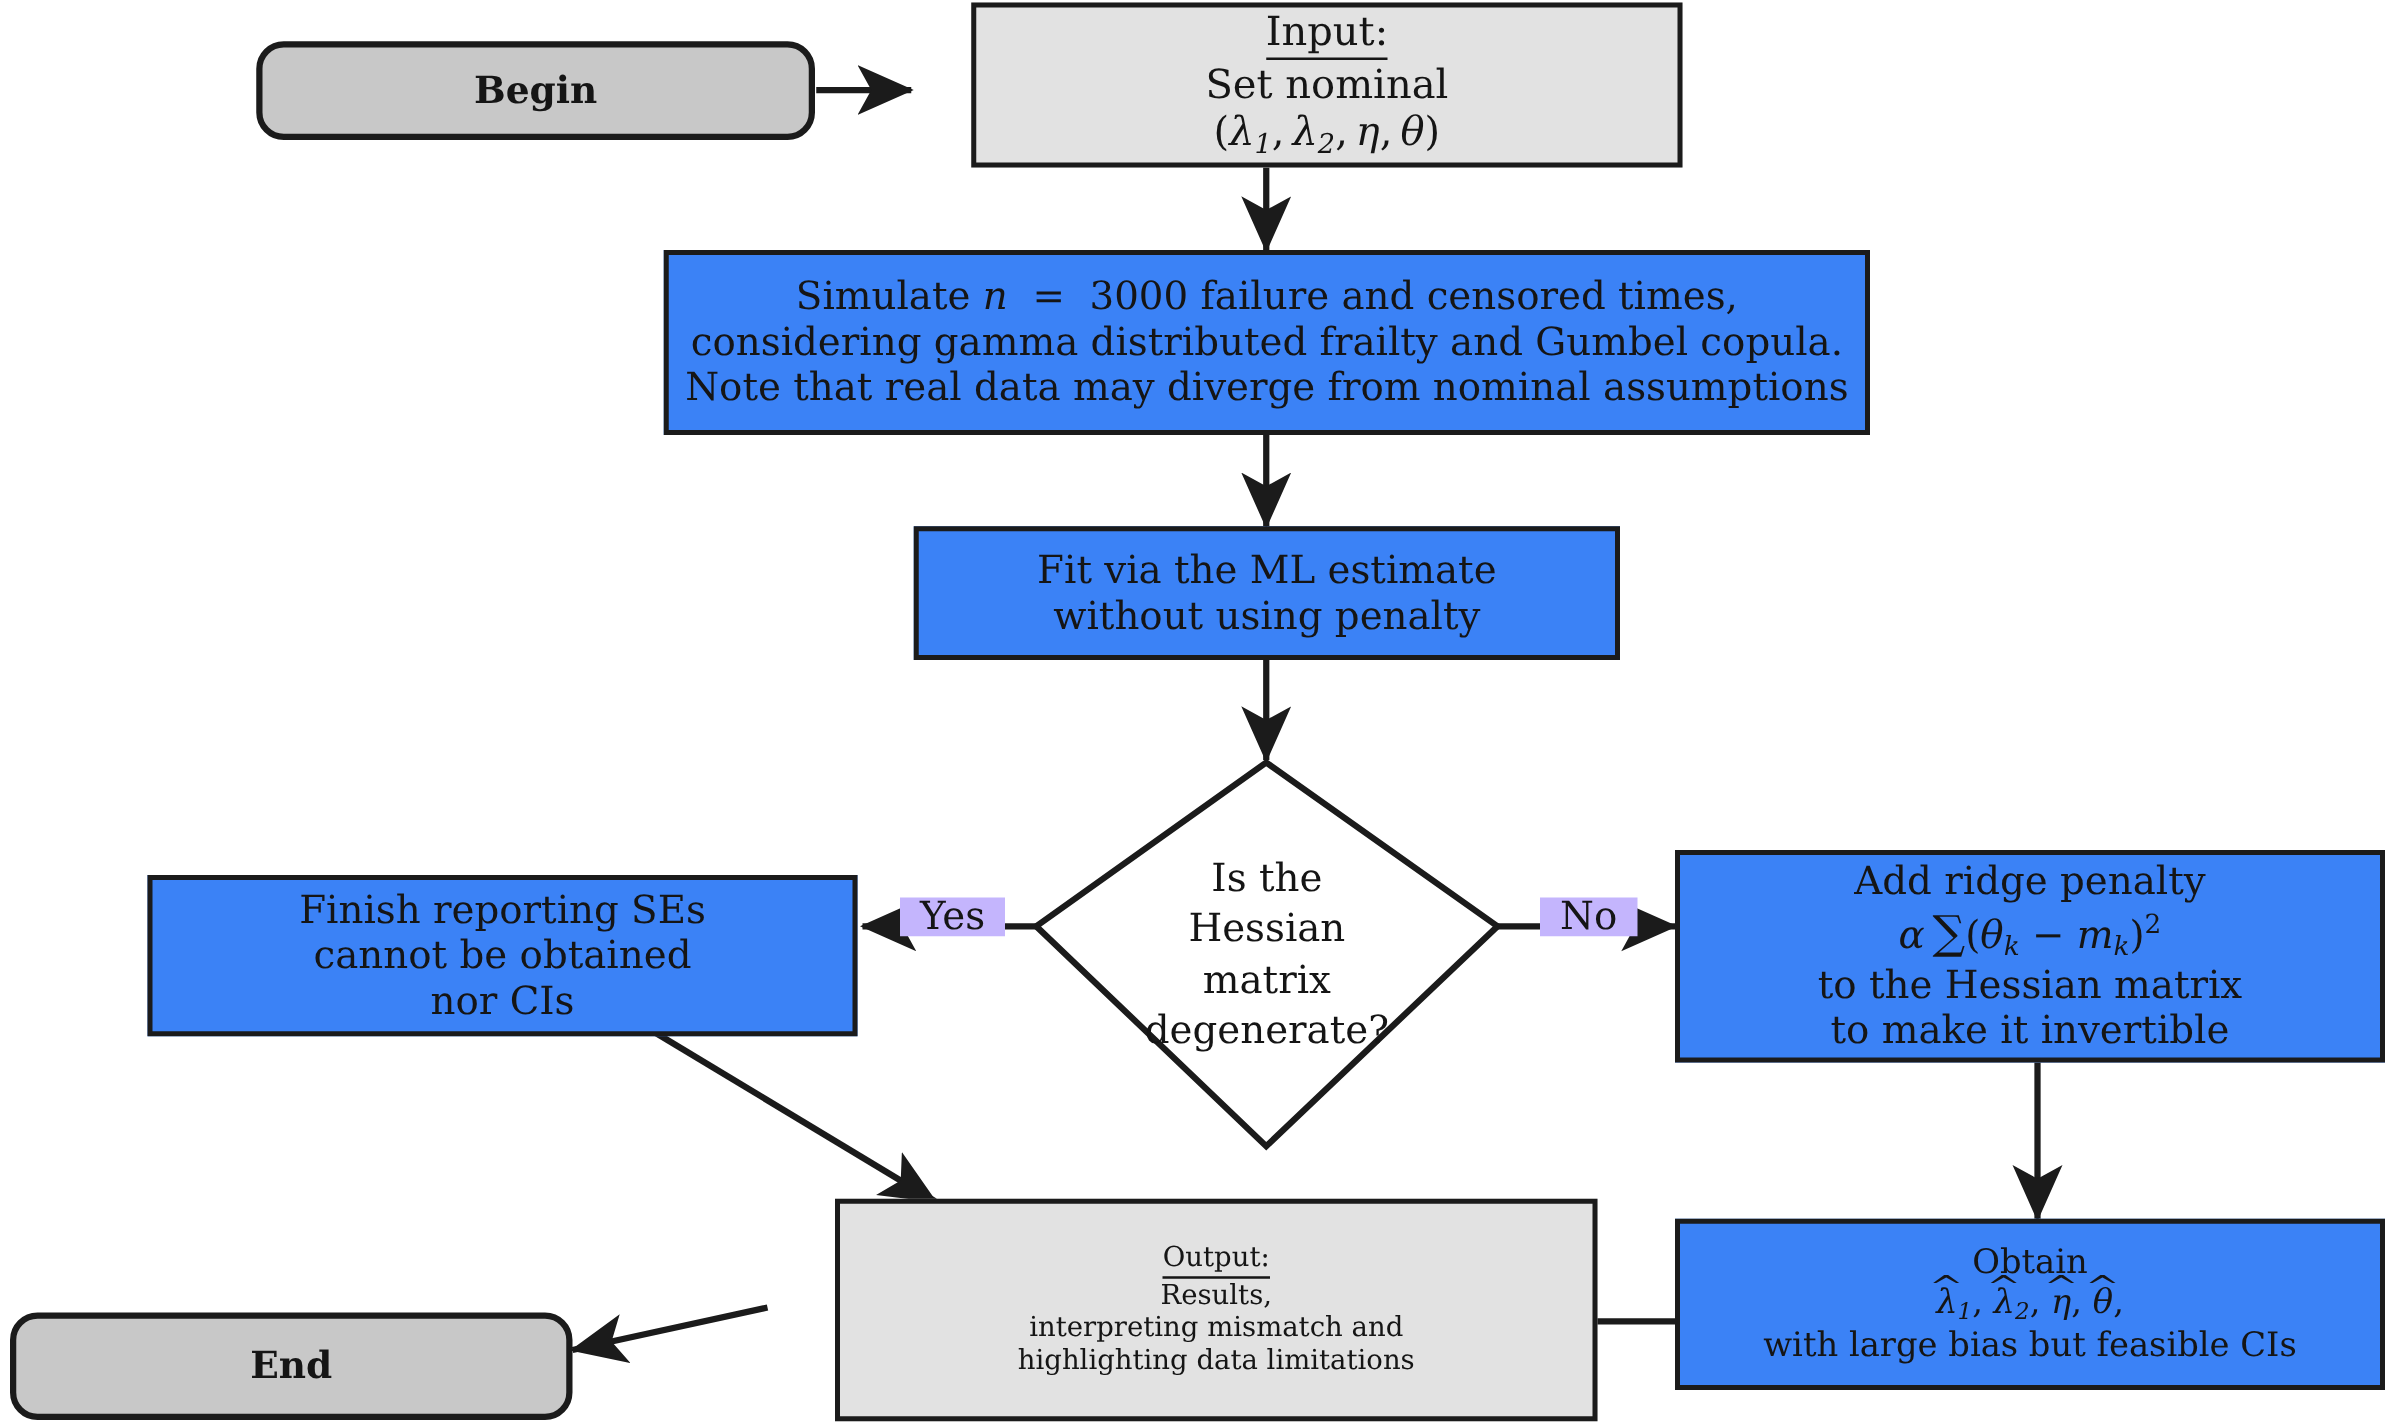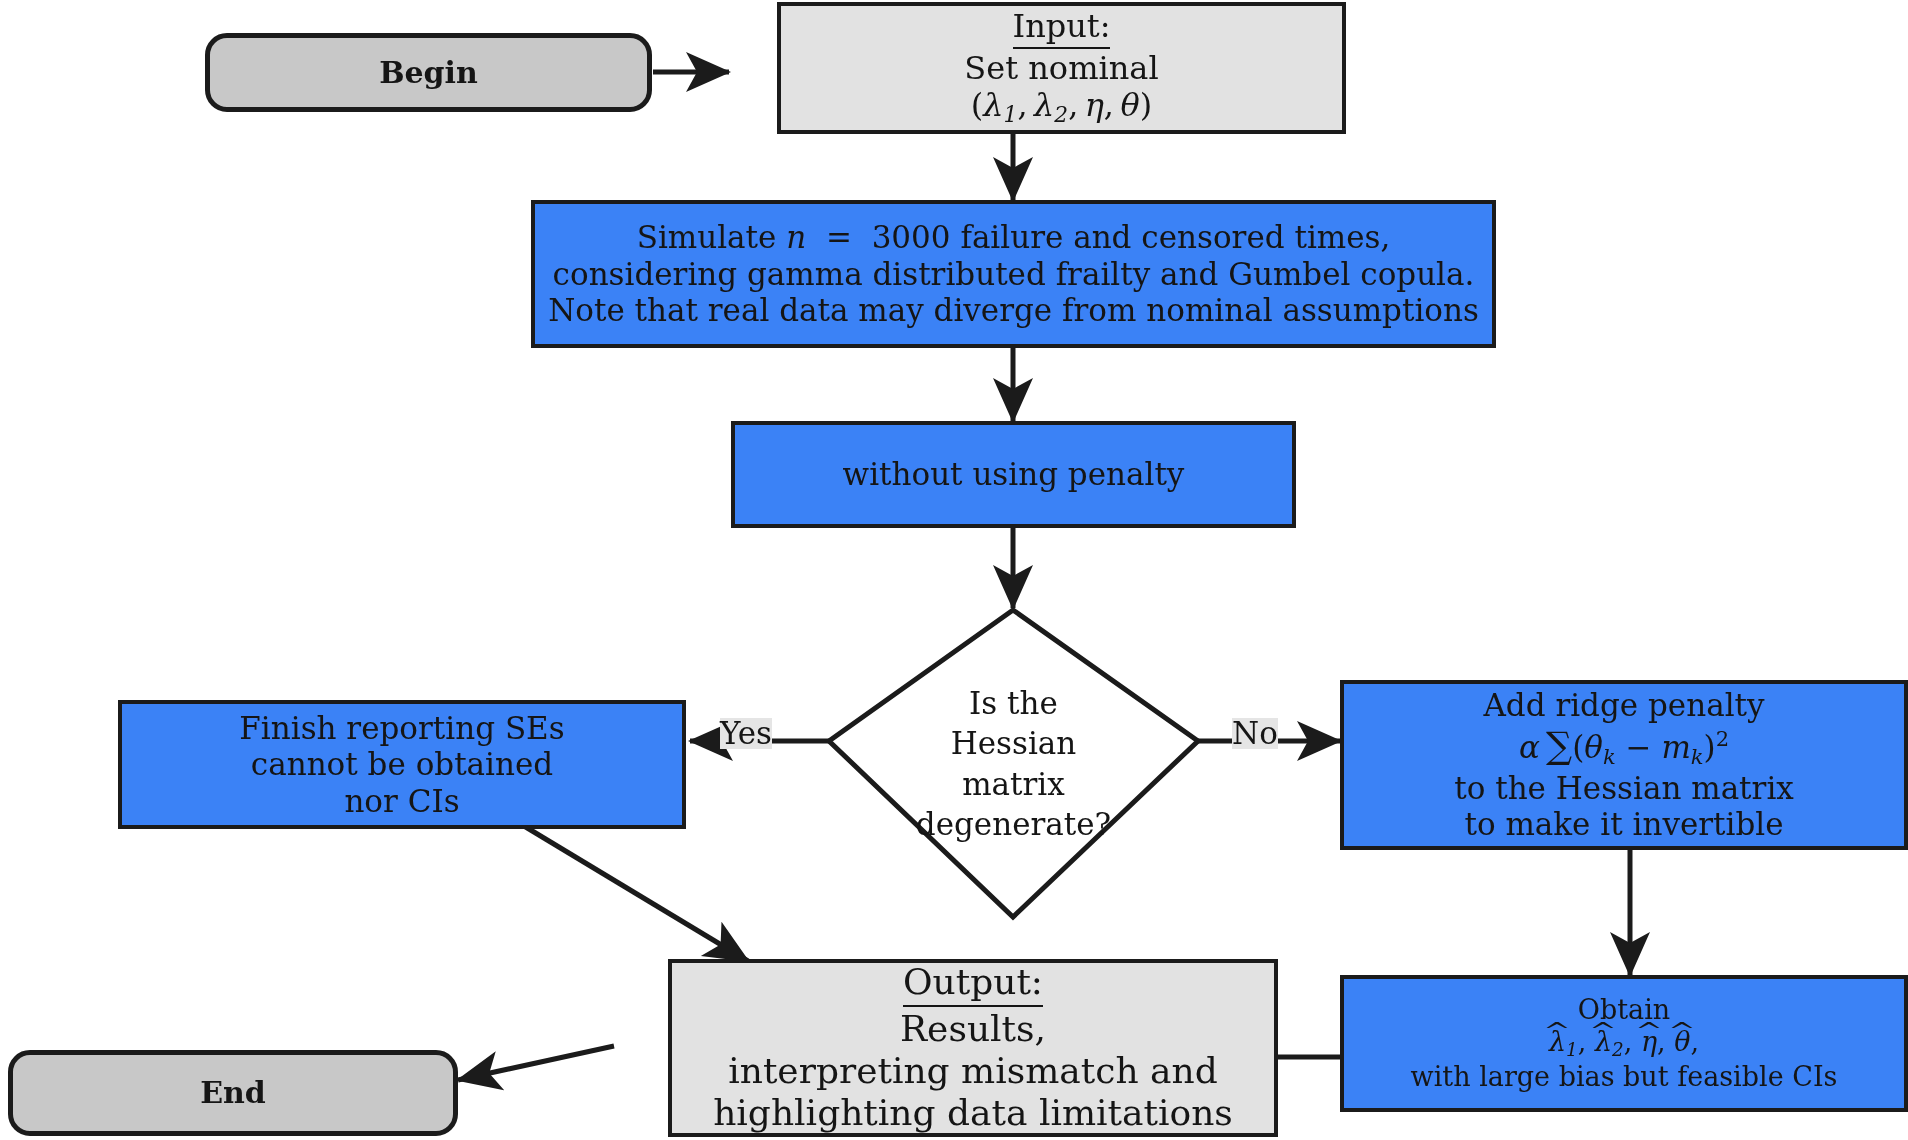--- a/index.html
+++ b/index.html
@@ -57,22 +57,22 @@
   .diamond-label {
     position: relative;
     text-align: center;
     line-height: 1.3;
     color: #151515;
     z-index: 2;
   }
   .edge-label {
     position: absolute;
     color: #151515;
-    background: #e5e5e5;
-    padding: 0 0;
+    background: #c4b5fd;
+    padding: 0 16px;
     line-height: 1;
   }
   .uline {
     display: inline-block;
     border-bottom: 2.5px solid #151515;
     padding-bottom: 1px;
   }
   .ital { font-style: italic; }
   .sub { font-size: 0.68em; vertical-align: -0.28em; }
   .sup { font-size: 0.68em; vertical-align: 0.55em; }
@@ -142,20 +142,21 @@
       <span class="ital">n</span>
       &nbsp;<span>=</span>&nbsp;
       <span>3000</span>
       <span>failure and censored times,</span>
     </div>
     <div>considering gamma distributed frailty and Gumbel copula.</div>
     <div>Note that real data may diverge from nominal assumptions</div>
   </div>
 
   <div class="node proc" style="left:731px; top:421px; width:565px; height:107px; font-size:31px; flex-direction:column;">
+    <div>Fit via the ML estimate</div>
     <div>without using penalty</div>
   </div>
 
   <div class="diamond-wrap" style="left:829px; top:610px; width:369px; height:307px;">
     <div class="diamond-label" style="font-size:31px;">
       <div>Is the</div>
       <div>Hessian</div>
       <div>matrix</div>
       <div>degenerate?</div>
     </div>
@@ -183,21 +184,21 @@
     <div>Obtain</div>
     <div>
       <span class="hat"><span class="hatmark">^</span><span class="ital">λ</span></span><span class="sub ital">1</span>,
       <span class="hat"><span class="hatmark">^</span><span class="ital">λ</span></span><span class="sub ital">2</span>,
       <span class="hat"><span class="hatmark">^</span><span class="ital">η</span></span>,
       <span class="hat"><span class="hatmark">^</span><span class="ital">θ</span></span>,
     </div>
     <div>with large bias but feasible CIs</div>
   </div>
 
-  <div class="node io" style="left:620px; top:959px; width:610px; height:178px; font-size:36px; flex-direction:column;">
+  <div class="node io" style="left:620px; top:959px; width:610px; height:178px; font-size:22px; flex-direction:column;">
     <div style="margin-bottom:1px;">
       <span class="uline">Output:</span>
     </div>
     <div>Results,</div>
     <div>interpreting mismatch and</div>
     <div>highlighting data limitations</div>
   </div>
 
   <div class="node term" style="left:8px; top:1050px; width:450px; height:86px; font-size:30px;">
     <span class="txt">End</span>

